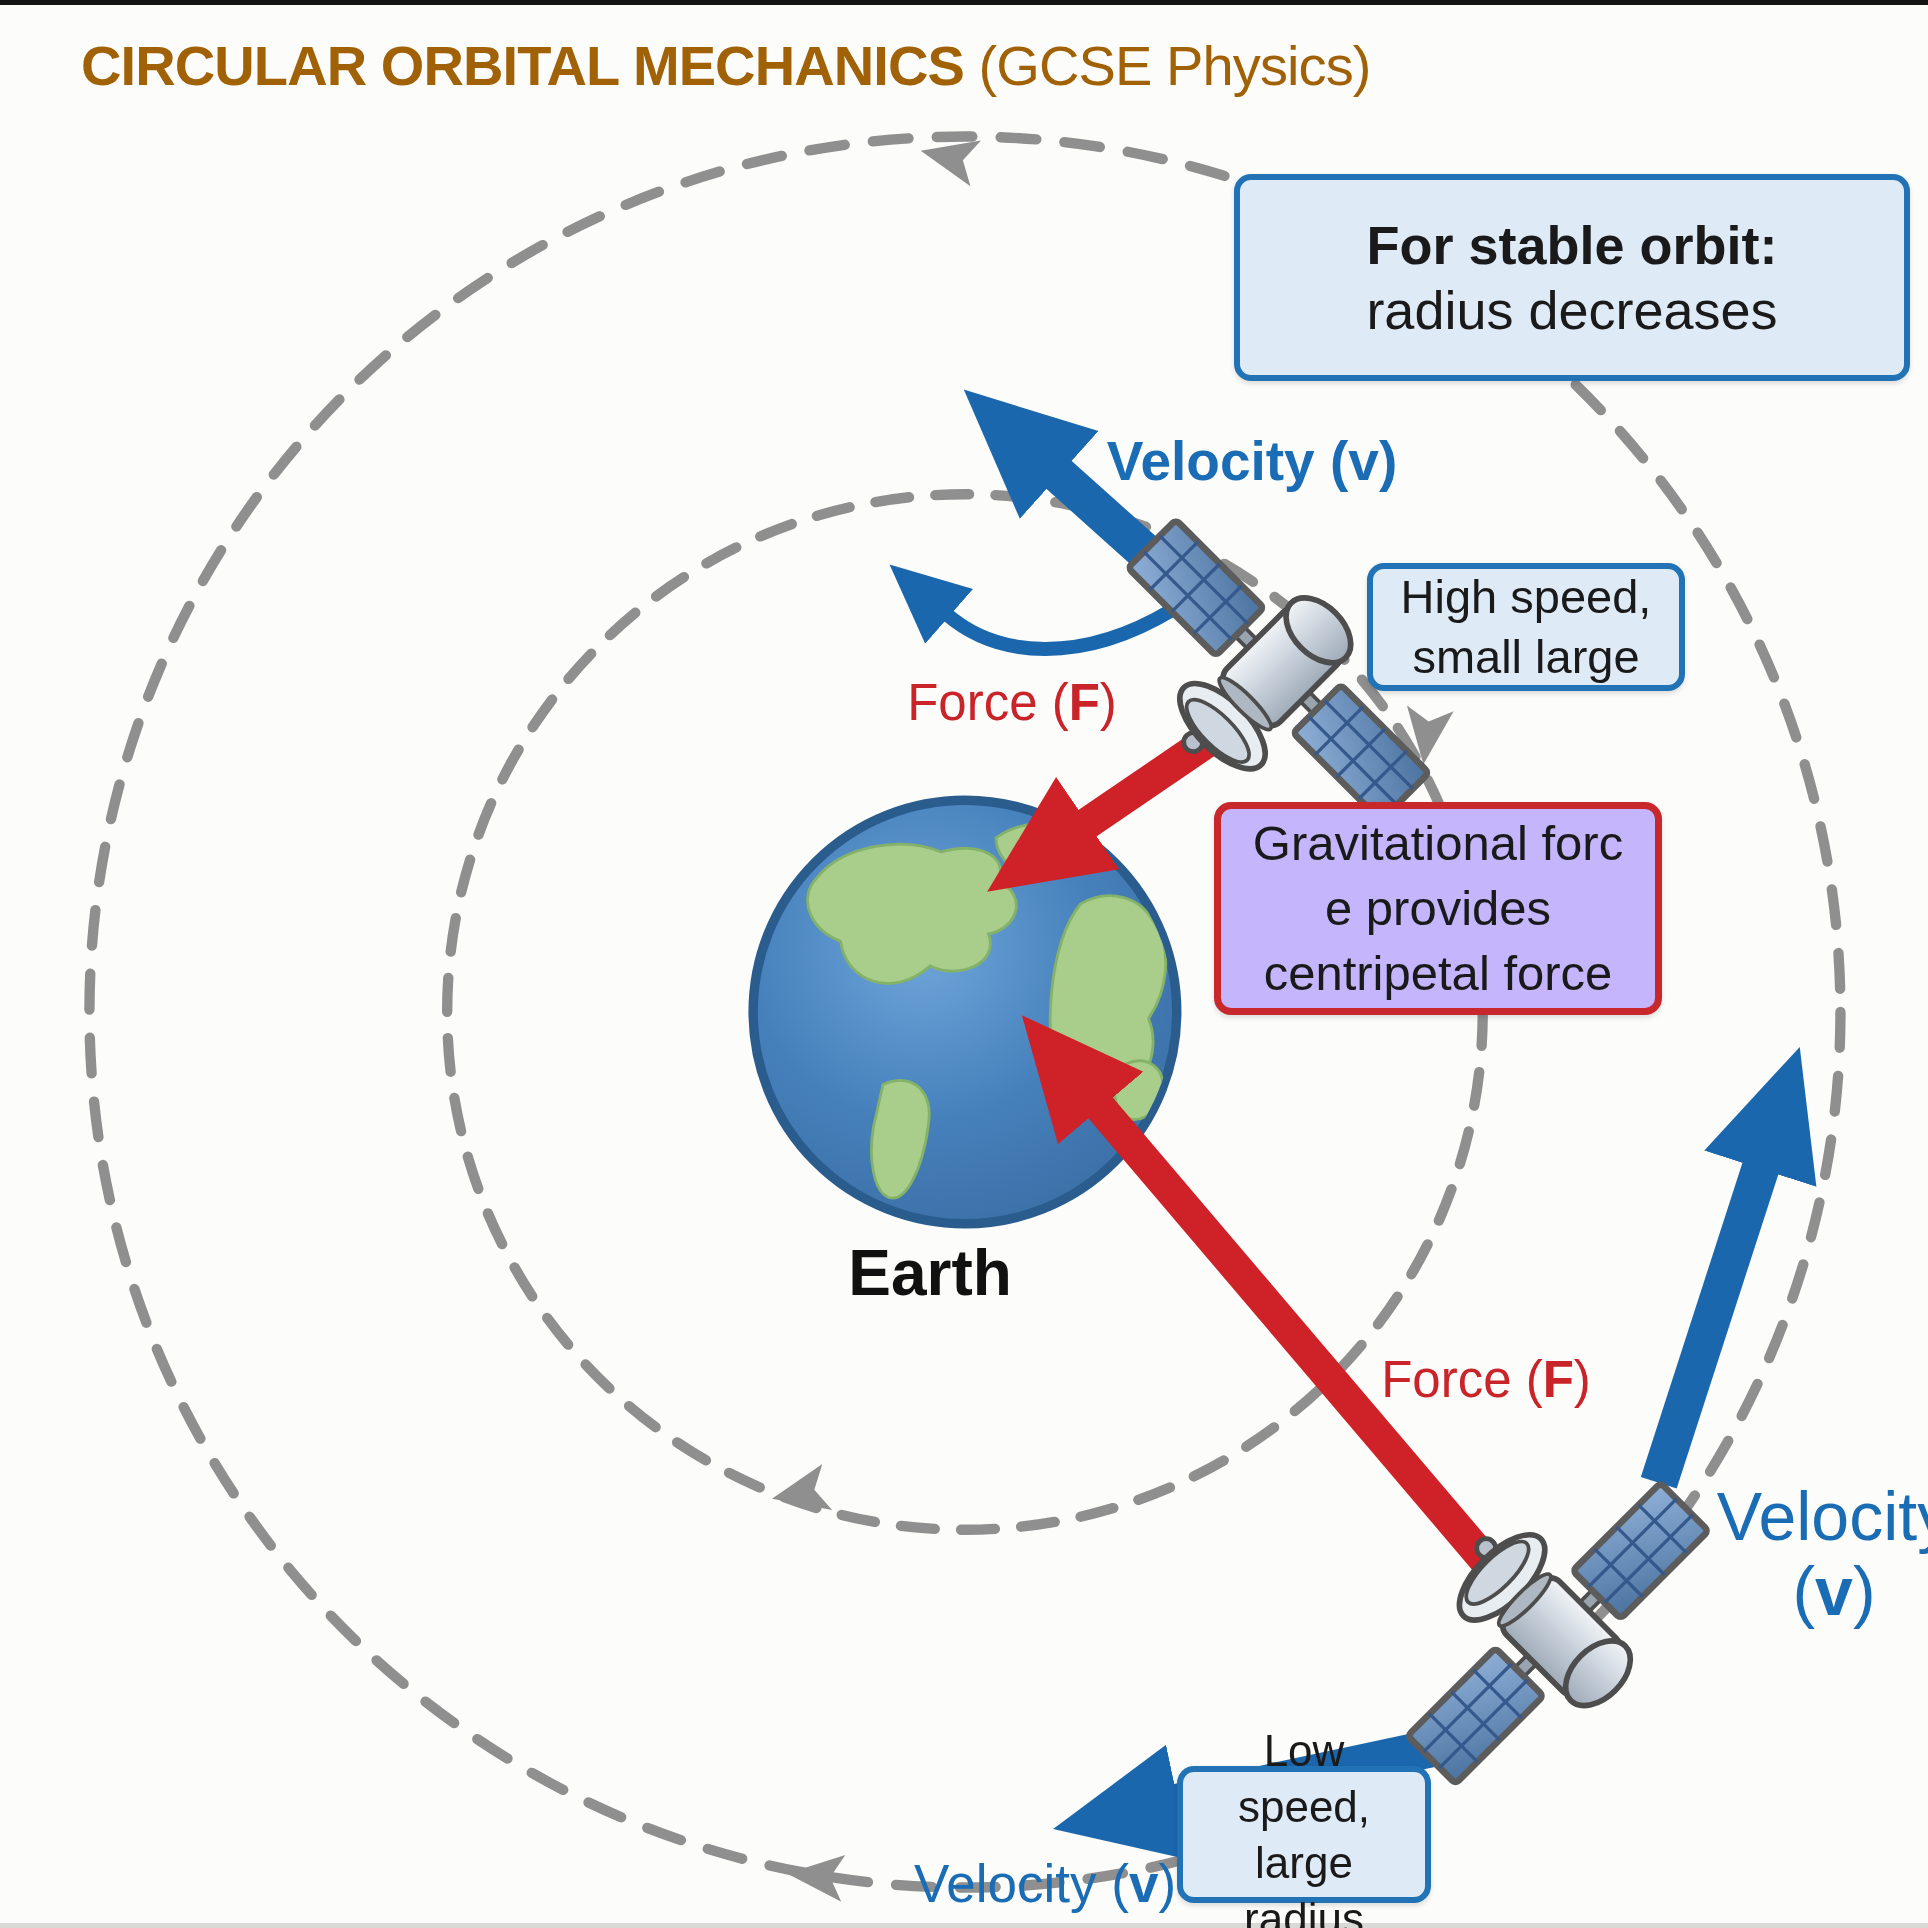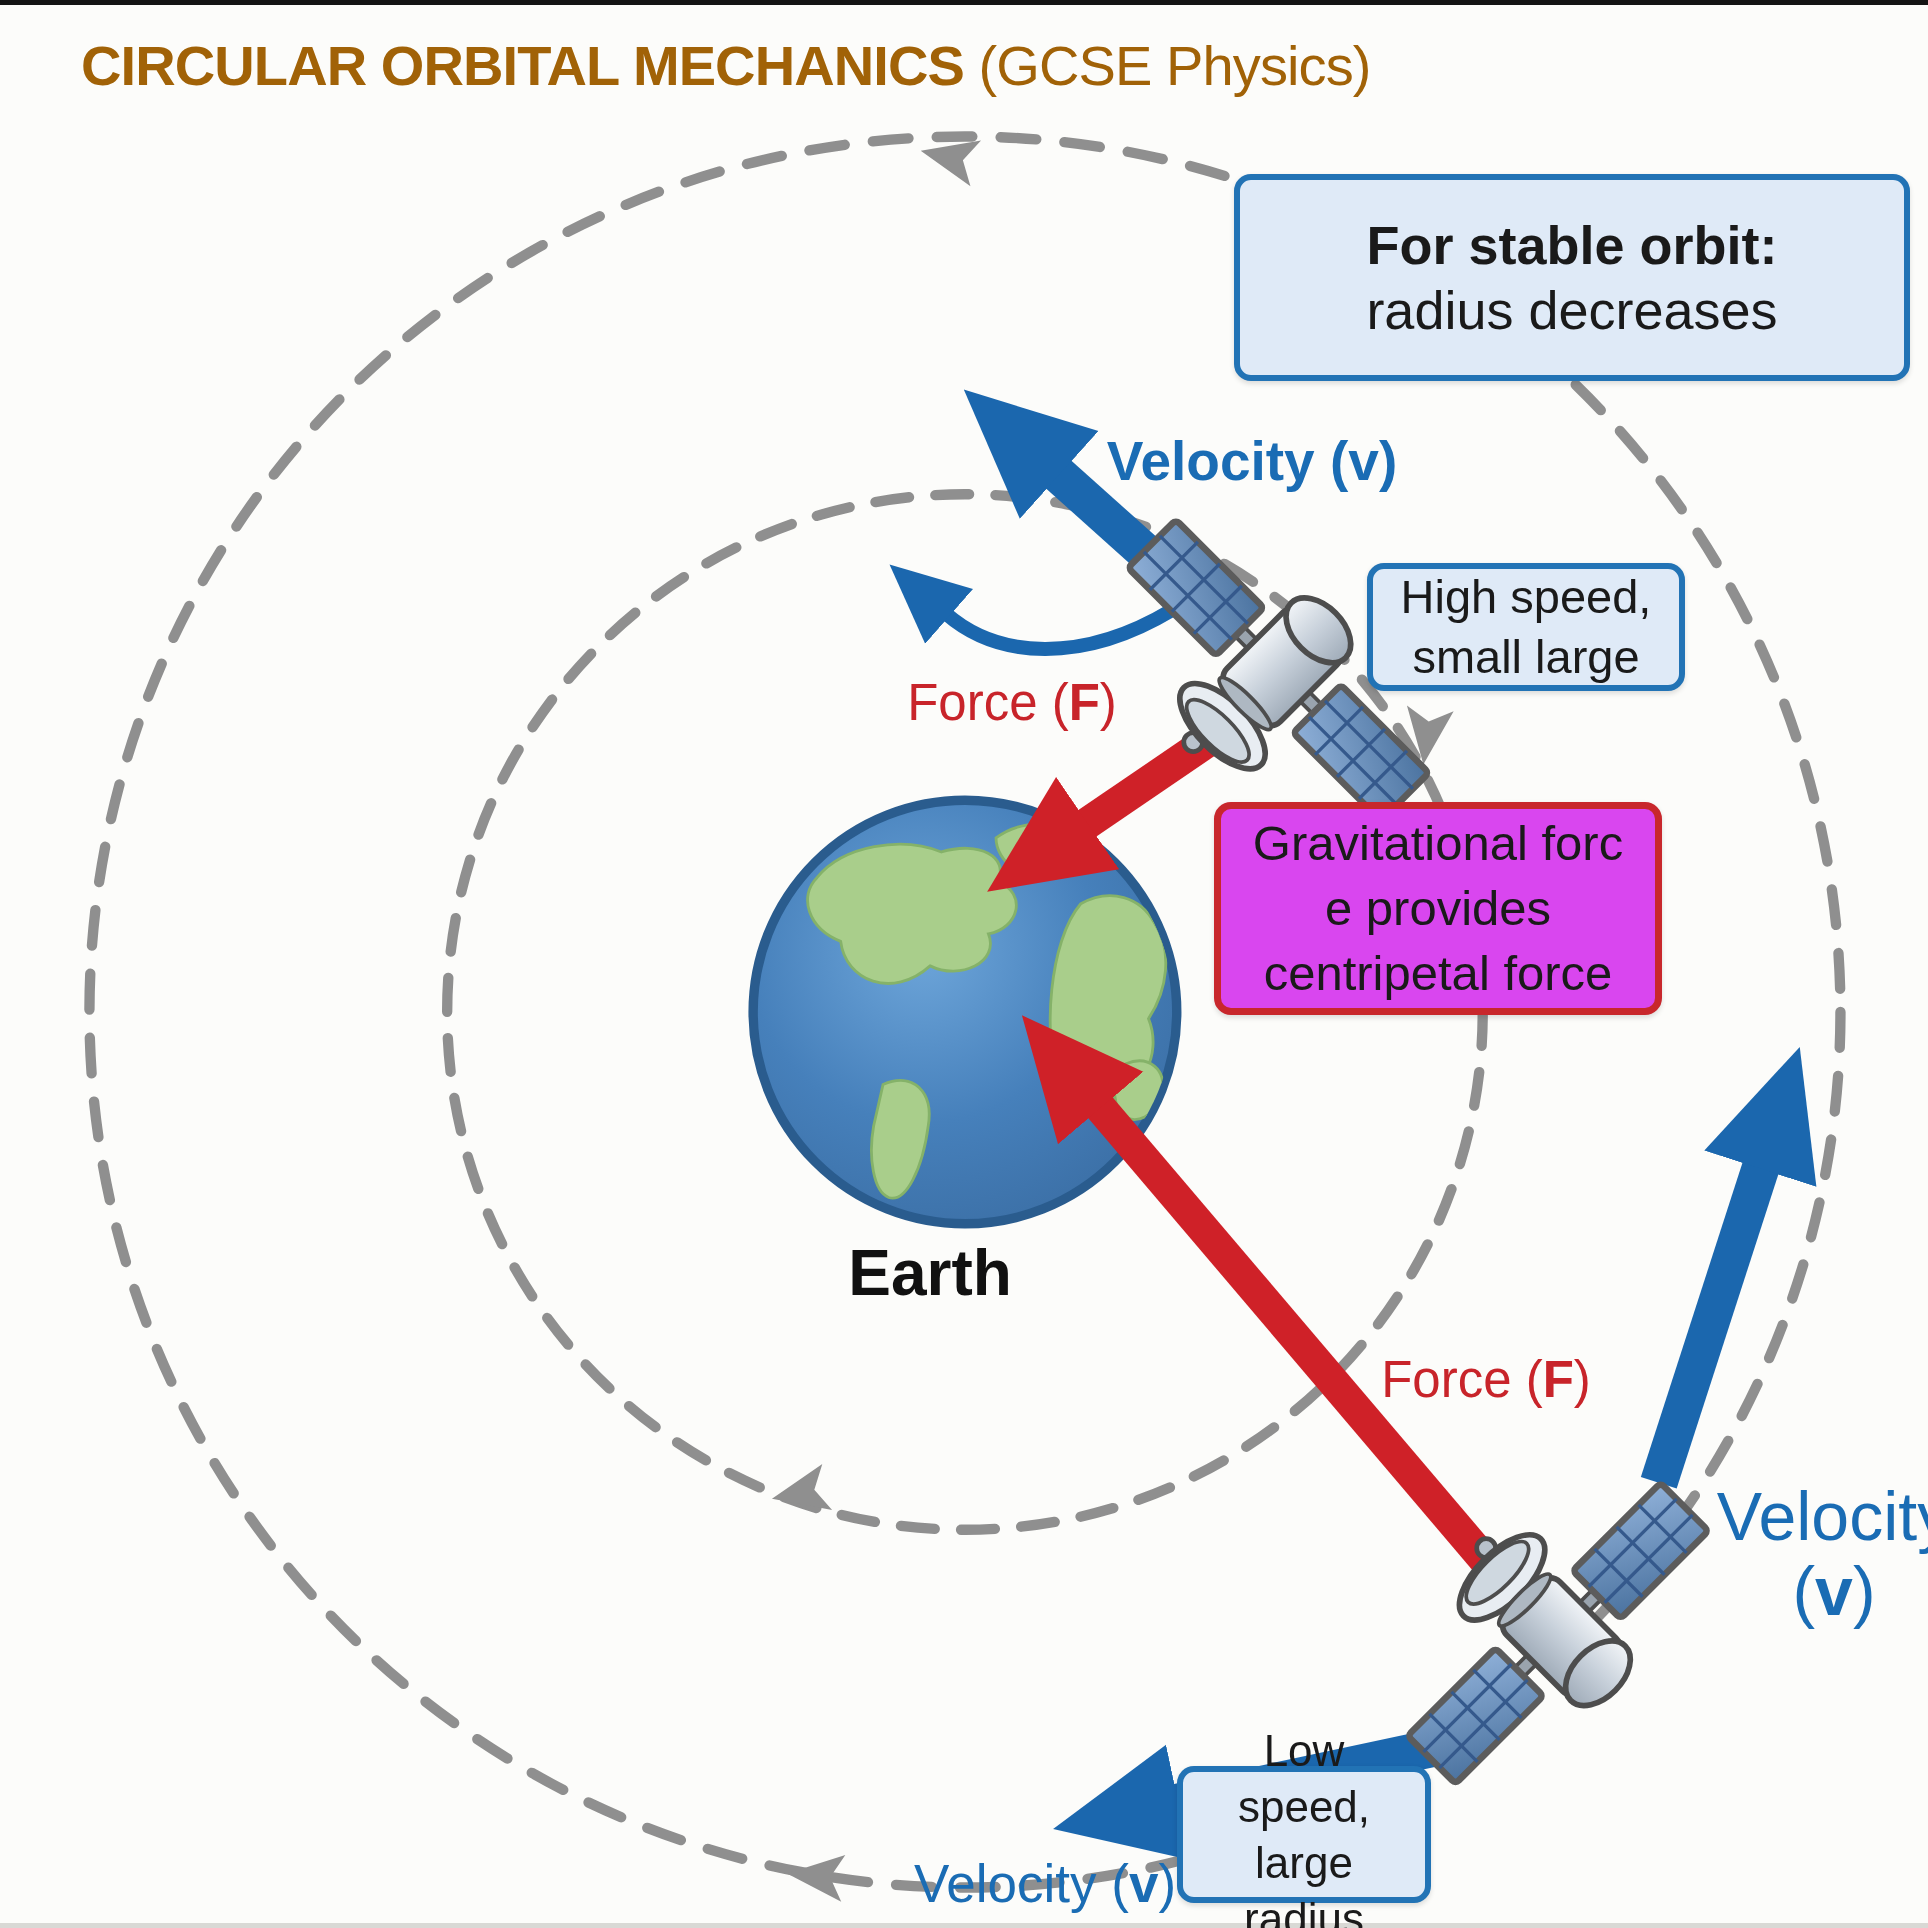--- a/index.html
+++ b/index.html
@@ -20,21 +20,21 @@
   .page-title .t-bold{font-weight:700;}
   .page-title .t-reg{font-weight:400;}
 
   .info-box{
     position:absolute;box-sizing:border-box;border-radius:17px;
     display:flex;flex-direction:column;justify-content:center;align-items:center;
     text-align:center;padding:5.6px 9.4px;
     box-shadow:0 2.8px 5.6px rgba(0,0,0,0.12);
   }
   .box-blue{border:6.6px solid #2273b5;background:#dfeaf7;}
-  .box-red{border:7.5px solid #c8272c;background:#d946ef;}
+  .box-red{border:7.5px solid #c8272c;background:#c4b5fd;}
 
   .box-stable{left:1234px;top:174px;width:676px;height:207px;font-size:54px;line-height:65px;}
   .box-stable .line1{font-weight:700;}
   .box-high{left:1367px;top:563px;width:318px;height:128px;font-size:47px;line-height:60px;}
   .box-grav-inner{left:1214px;top:802px;width:448px;height:213px;font-size:49px;line-height:65px;}
   .box-grav-outer{left:728px;top:1521px;width:642px;height:179px;font-size:49px;line-height:68px;}
   .box-low{left:1177px;top:1766px;width:254px;height:137px;font-size:44px;line-height:56px;}
 
   .float-label{position:absolute;transform:translate(-50%,-50%);white-space:nowrap;text-align:center;}
   .lbl-blue{color:#1a6cb4;}

